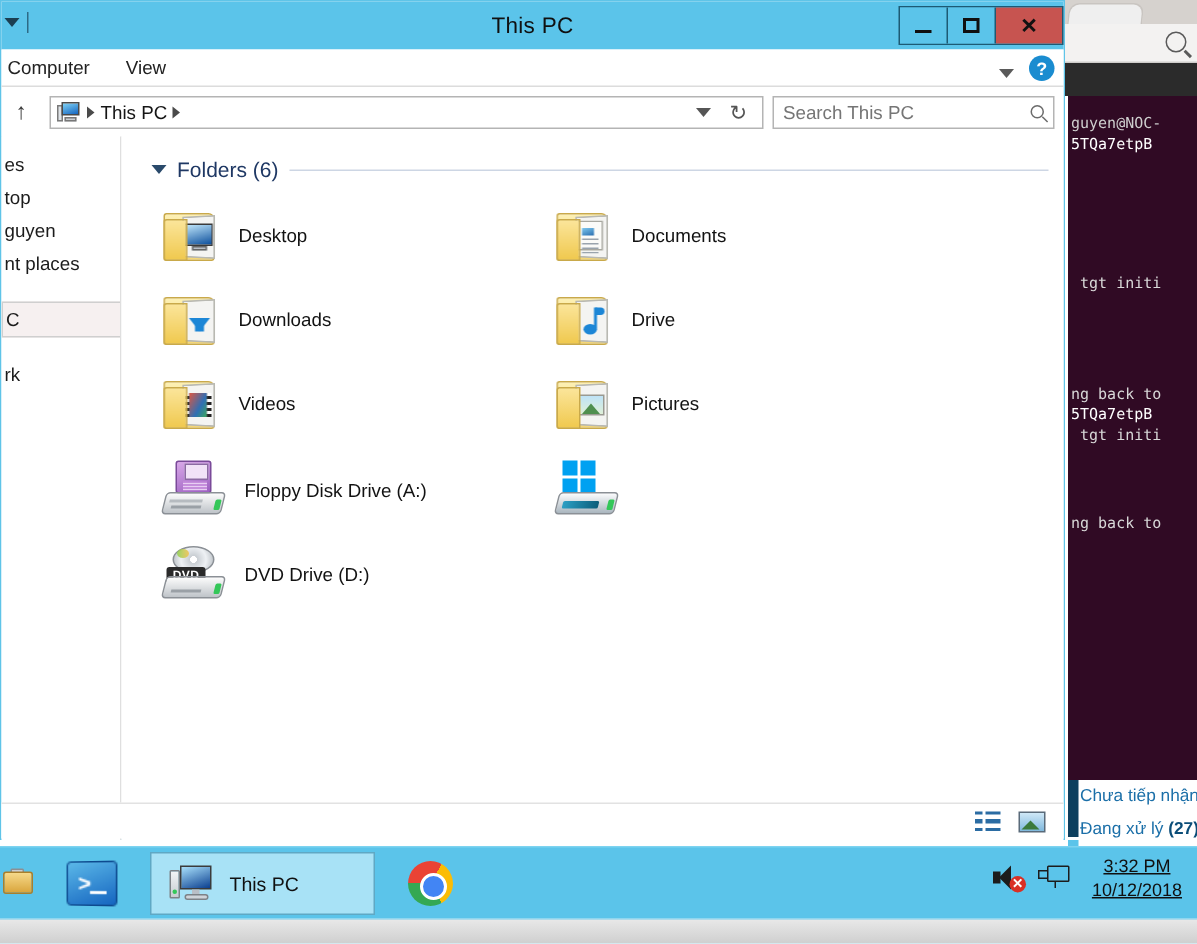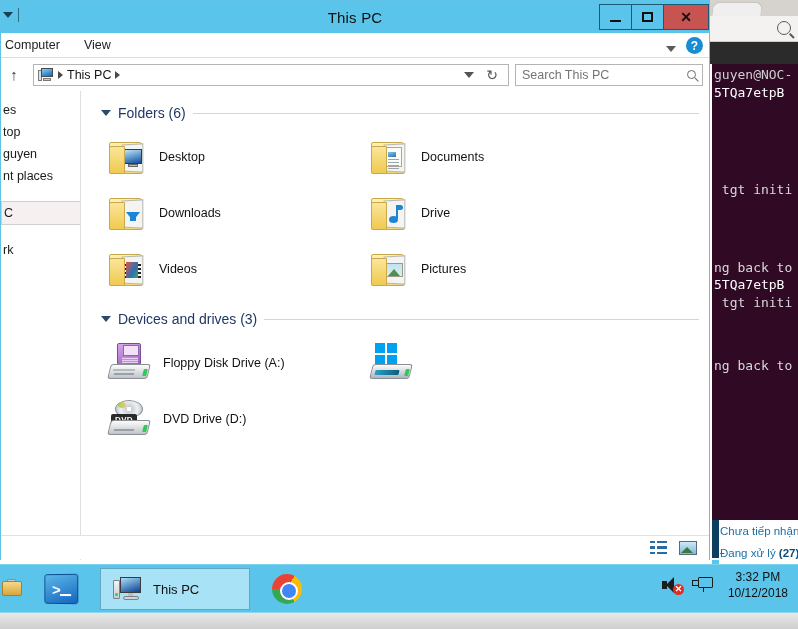--- a/index.html
+++ b/index.html
@@ -45,23 +45,23 @@
   .bg-browser-darkbar {
     position: absolute; left: 0; top: 42px; width: 88px; height: 22px;
     background: #2b2b2b;
   }
 
   
   .terminal {
     position: absolute; left: 712px; top: 64px; width: 86px; height: 456px;
     background: #300a24;
     font-family: "DejaVu Sans Mono", monospace;
-    font-size: 13px; line-height: 1.35;
+    font-size: 10px; line-height: 1.35;
     color: #ffffff; overflow: hidden;
-    padding-top: 2px;
+    padding-top: 12px;
   }
   .term-line { white-space: pre; padding-left: 2px; }
   .term-prompt { color: #cfcfcf; }
   .term-hash { color: #ffffff; }
   .term-msg { color: #d8d8d8; }
 
   
   .notif-panel {
     position: absolute; left: 712px; top: 520px; width: 86px; height: 109px;
     background: #ffffff; overflow: hidden;
@@ -545,21 +545,21 @@
   .tray-net .stand {
     position: absolute; left: 11px; top: 12px; width: 5px; height: 4px;
     border-left: 1.8px solid #1c1c1c;
   }
   .tray-net .plug {
     position: absolute; left: 0px; top: 4px; width: 6px; height: 6px;
     border: 1.8px solid #1c1c1c; border-right: none;
   }
   .clock {
     text-align: center; font-size: 12px; color: #101010; line-height: 1.35;
-    cursor: pointer; padding: 0 4px;
+    cursor: pointer; padding: 0 4px; text-decoration: underline;
   }
 
   .tb-bottom-strip {
     position: absolute; left: 0; bottom: 0; width: 798px; height: 16px;
     background: linear-gradient(180deg,#e8e8e8,#cfcfcf);
   }
   .tb-divider {
     position: absolute; left: 0; top: 47px; width: 798px; height: 1px;
     background: #8fd6ef;
   }
@@ -767,25 +767,20 @@
               <div class="emblem">
                   <div class="em-pic"></div>
                 </div>
               <div class="front"></div>
             </div>
             <div class="tile-label">Pictures</div>
           </div>
 
         </div>
 
-        <div class="group-header" style="margin-top:8px">
-          <div class="group-caret"></div>
-          <div class="group-title">Devices and drives (3)</div>
-          <div class="group-rule"></div>
-        </div>
 
         <div class="tiles">
 
           <div class="tile">
             <div class="drive">
               <div class="floppy-top"></div>
               <div class="body"></div>
                 <div class="slot2"></div>
                 <div class="slot"></div>
                 <div class="led"></div>

